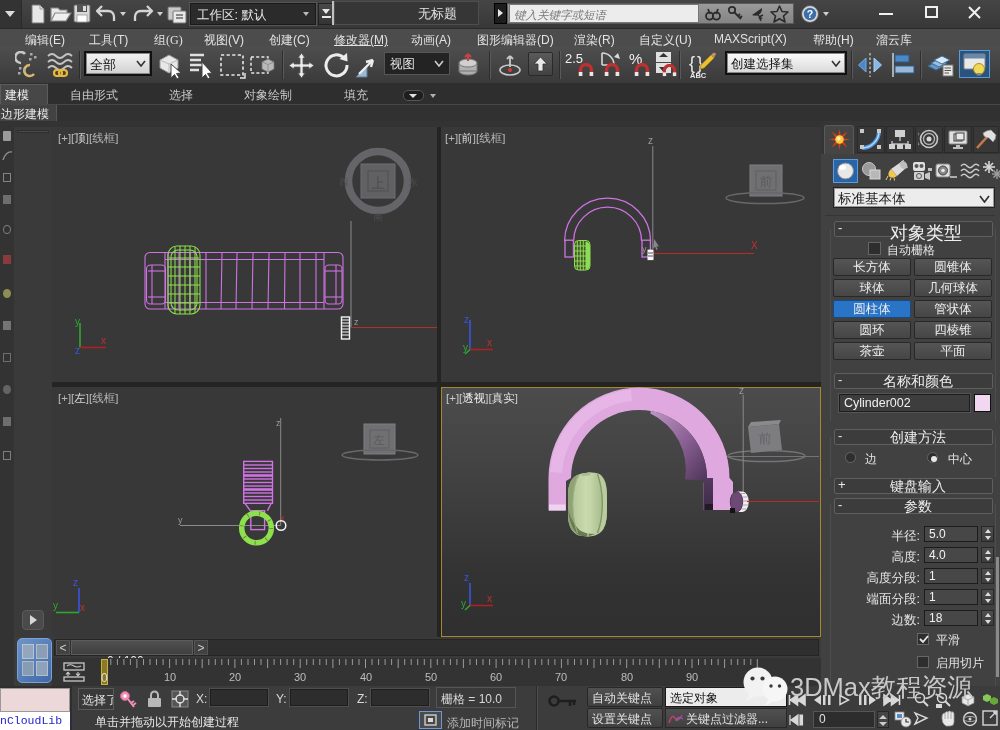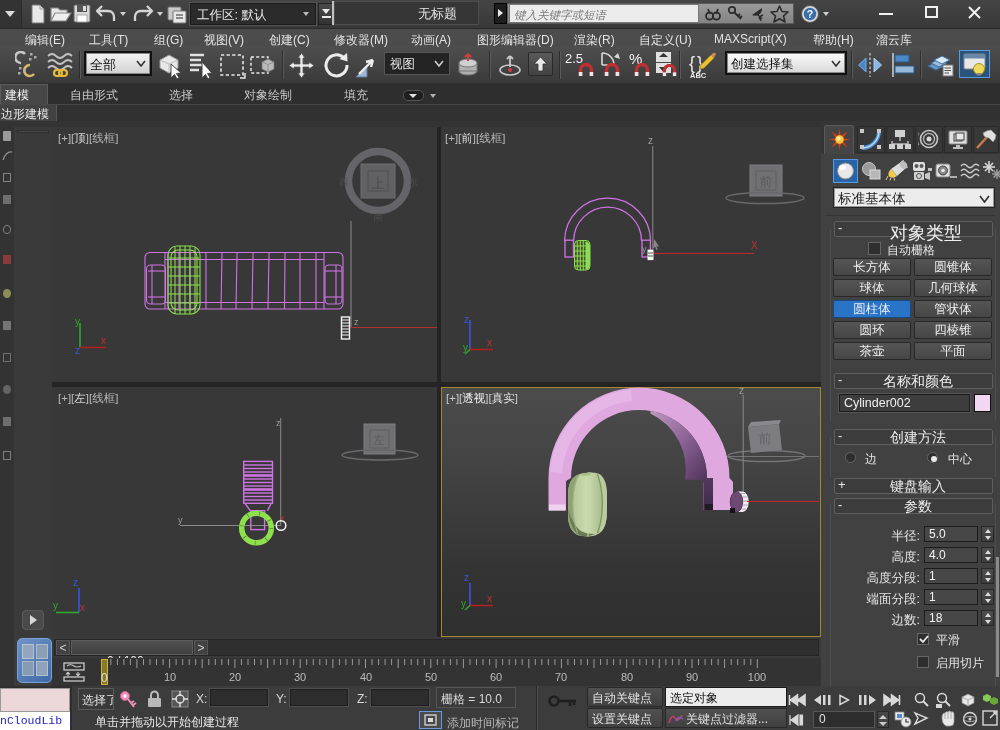--- a/index.html
+++ b/index.html
@@ -110,24 +110,24 @@
   <div class="abs" style="left:879px;top:13px;width:14px;height:2px;background:#f0f0f0;"></div>
   <div class="abs" style="left:925px;top:6px;width:13px;height:12px;border:2px solid #f0f0f0;"></div>
   <svg class="abs" style="left:967px;top:5px" width="15" height="15" viewBox="0 0 15 15">
         <path d="M2 2 L13 13 M13 2 L2 13" stroke="#f0f0f0" stroke-width="2"></path>
       </svg>
 </div>
 
 <div class="abs" id="menubar" style="left:0;top:28px;width:1000px;height:19px;background:#4c4c4c;border-top:1px solid #2a2a2a;">
   <div class="abs txt" style="left:25px;top:3px;">编辑(E)</div>
   <div class="abs txt" style="left:89px;top:3px;">工具(T)</div>
-  <div class="abs txt" style="left:154px;top:3px;">组(G)</div>
+  <div class="abs txt" style="left:154px;top:3px;font-family:Liberation Serif, serif;">组(G)</div>
   <div class="abs txt" style="left:204px;top:3px;">视图(V)</div>
   <div class="abs txt" style="left:269px;top:3px;">创建(C)</div>
-  <div class="abs txt" style="left:334px;top:3px;">修改器(M)</div>
+  <div class="abs txt" style="left:334px;top:3px;text-decoration:underline;">修改器(M)</div>
   <div class="abs txt" style="left:411px;top:3px;">动画(A)</div>
   <div class="abs txt" style="left:477px;top:3px;">图形编辑器(D)</div>
   <div class="abs txt" style="left:574px;top:3px;">渲染(R)</div>
   <div class="abs txt" style="left:639px;top:3px;">自定义(U)</div>
   <div class="abs txt" style="left:714px;top:3px;">MAXScript(X)</div>
   <div class="abs txt" style="left:813px;top:3px;">帮助(H)</div>
   <div class="abs txt" style="left:876px;top:3px;">溜云库</div>
 </div>
 
 <div class="abs" id="maintb" style="left:0;top:47px;width:1000px;height:36px;background:linear-gradient(#4e4e4e,#3a3a3a);">
@@ -1104,14 +1104,27 @@
           <ellipse cx="8" cy="9" rx="6.5" ry="2.5" fill="none" stroke="#b0b0b0" stroke-width="1"></ellipse>
           <circle cx="8" cy="9" r="1.5" fill="#d8d8d8"></circle>
         </g>
     <g transform="translate(94 0)">
           <rect x="1" y="1" width="14" height="14" fill="none" stroke="#d8d8d8" stroke-width="1.4"></rect>
           <path d="M8 8 L14 2 M11 2 L14 2 L14 5" stroke="#d8d8d8" stroke-width="1.4" fill="none"></path>
         </g>
   </svg>
 </div>
 
+<div class="abs" id="watermark" style="left:738px;top:660px;width:262px;height:50px;pointer-events:none;">
+  <svg class="abs" style="left:0;top:0" width="60" height="50" viewBox="0 0 60 50">
+    <circle cx="20" cy="22" r="14.5" fill="#f2f2f2"></circle>
+    <path d="M12 33 L8 41 L19 35 Z" fill="#f2f2f2"></path>
+    <circle cx="14.5" cy="18.5" r="2.1" fill="#3a3a3a"></circle>
+    <circle cx="24.5" cy="18.5" r="2.1" fill="#3a3a3a"></circle>
+    <circle cx="37" cy="29" r="12.5" fill="#f6f6f6"></circle>
+    <path d="M30 39 L27 46 L36 41 Z" fill="#f6f6f6"></path>
+    <circle cx="33" cy="26" r="1.7" fill="#3a3a3a"></circle>
+    <circle cx="41.5" cy="26" r="1.7" fill="#3a3a3a"></circle>
+  </svg>
+  <div class="abs" style="left:52px;top:10px;font-size:25.5px;color:#c9c9c9;font-family:'Liberation Sans',sans-serif;white-space:nowrap;">3DMax教程资源</div>
+</div>
 
 </div>
 
 </body></html>

